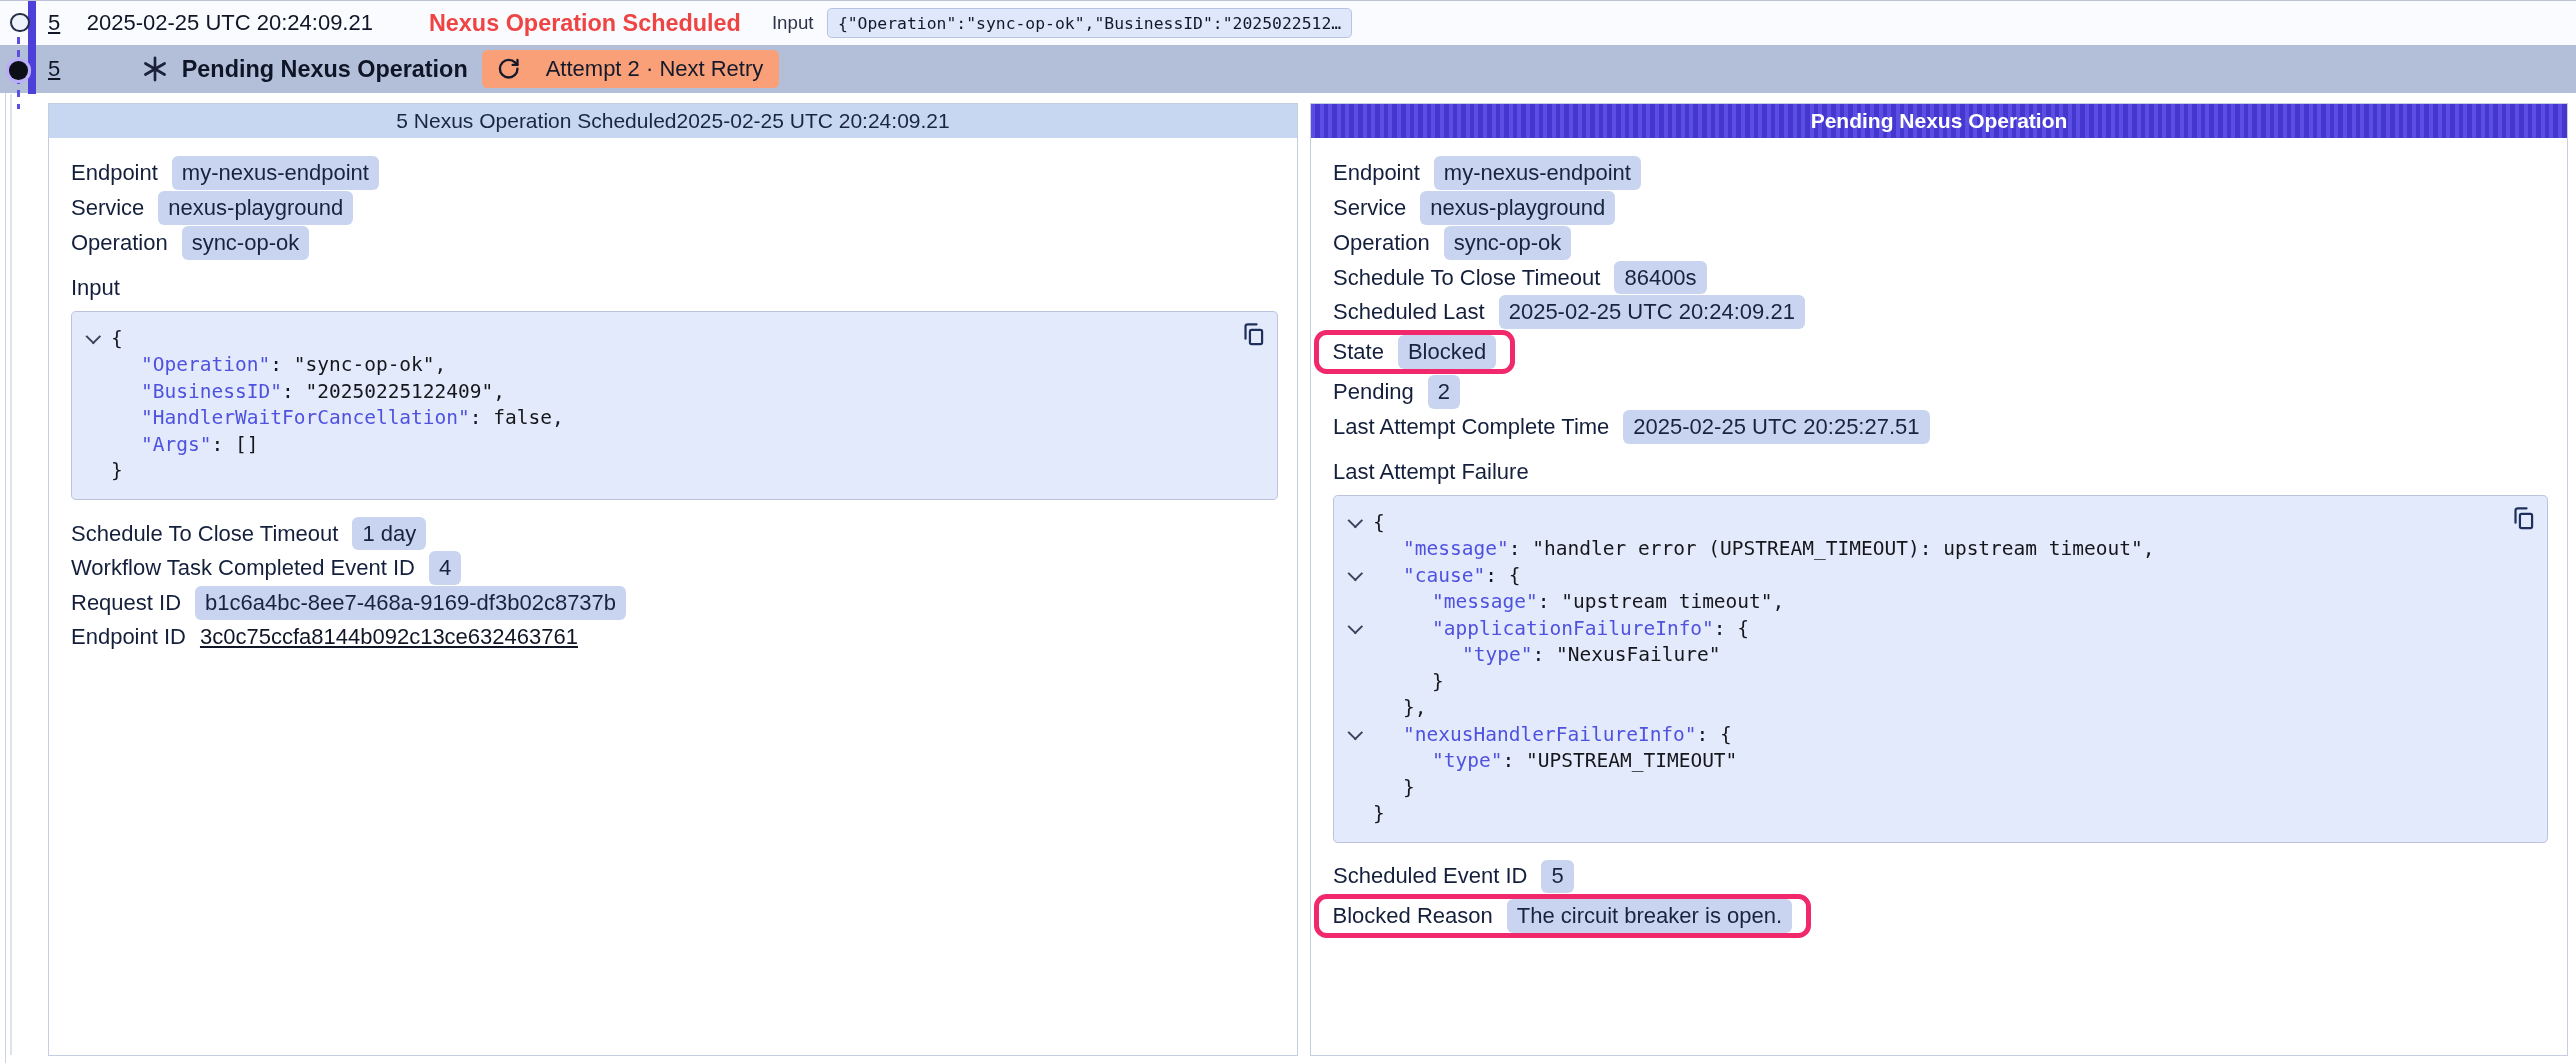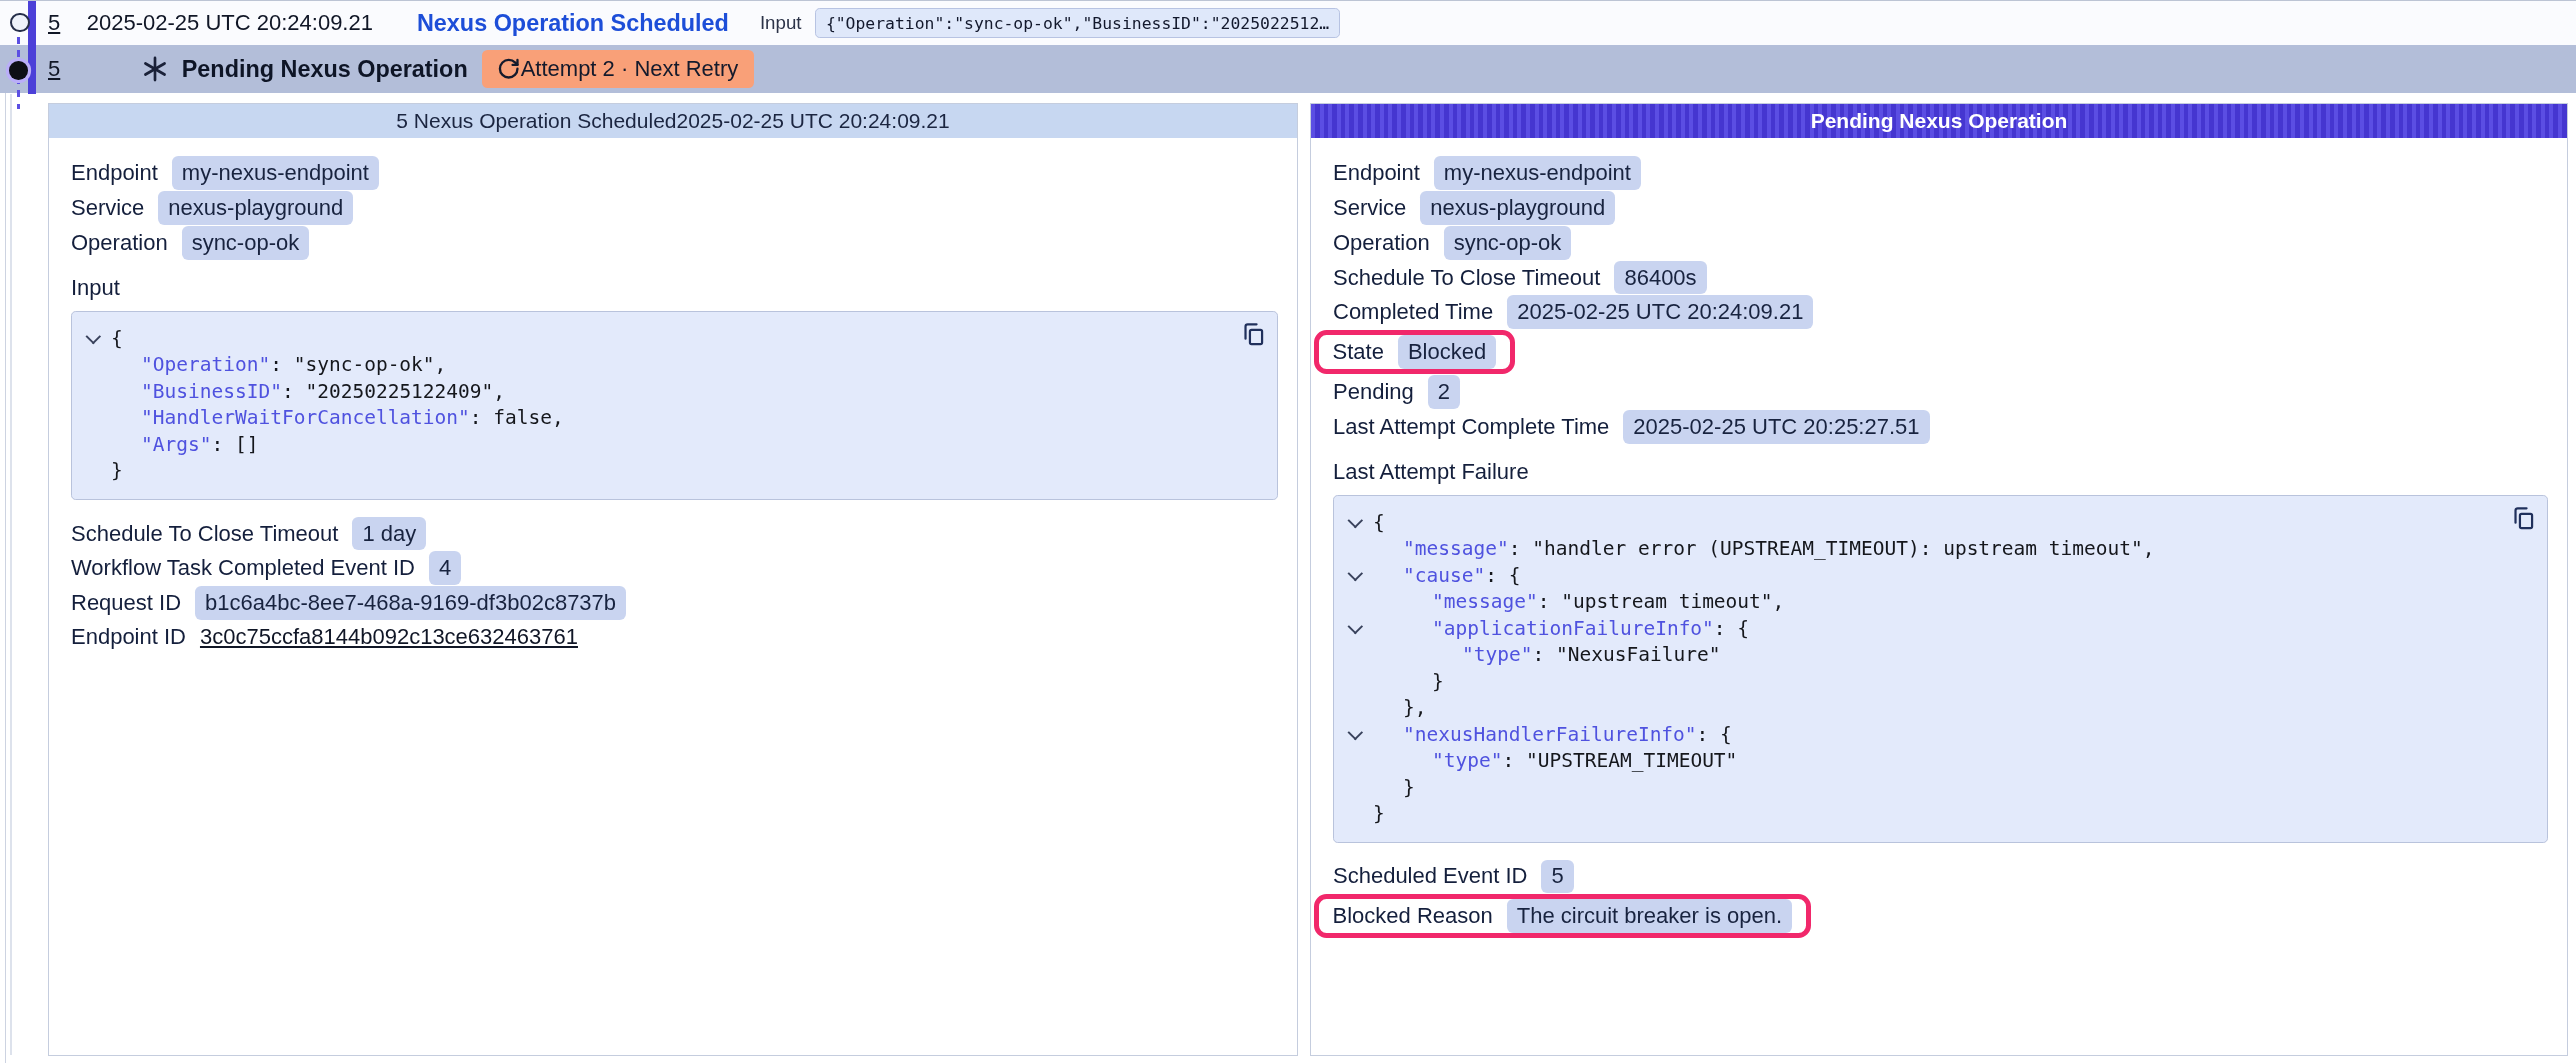--- a/index.html
+++ b/index.html
@@ -14,26 +14,26 @@
   .tl-bar{position:absolute;left:28px;top:0;width:7.8px;height:93px;background:#4c40d8;z-index:4;}
   .tl-dash{position:absolute;left:17px;top:36px;width:3.1px;height:72px;background:repeating-linear-gradient(180deg,#5b4fe3 0 7px,transparent 7px 13.3px);z-index:3;}
   .tl-circle-open{position:absolute;left:10px;top:11.7px;width:15.6px;height:15.6px;border:2.3px solid #252e49;border-radius:50%;background:#eef2fa;z-index:4;}
   .tl-circle-fill{position:absolute;left:9.4px;top:60px;width:18.7px;height:18.7px;background:#0d0f16;border-radius:50%;box-shadow:0 0 0 3.1px #baaef9;z-index:4;}
 
   
   .row1{position:absolute;left:0;top:0;width:100%;height:44px;background:#fafbfe;display:flex;align-items:center;padding-left:48px;box-sizing:border-box;z-index:2;}
   .row2{position:absolute;left:0;top:44px;width:100%;height:48px;background:#b3bed9;display:flex;align-items:center;padding-left:48px;box-sizing:border-box;z-index:2;}
   .ev-num{font-size:22px;text-decoration:underline;color:#101626;flex:none;}
   .ev-time{font-size:22px;margin-left:26.5px;color:#101626;flex:none;}
-  .ev-title{font-size:23.4px;font-weight:700;margin-left:44px;color:#1d4ed8;flex:none;}
+  .ev-title{font-size:23.4px;font-weight:700;margin-left:56px;color:#ef4444;flex:none;}
   .in-label{font-size:18.7px;margin-left:31px;color:#2c3348;flex:none;}
   .in-preview{margin-left:14px;font-family:"DejaVu Sans Mono",monospace;font-size:16.4px;background:#dfe8fa;border:1.6px solid #b7c3e2;border-radius:4.7px;padding:4.7px 9.4px;color:#12182c;flex:none;}
   .asterisk{margin-left:81px;flex:none;display:flex;align-items:center;}
   .p-title{font-size:23.4px;font-weight:700;margin-left:12.5px;color:#0e1526;flex:none;}
-  .retry-badge{margin-left:14px;display:flex;align-items:center;gap:0;background:#f9a078;border-radius:5.5px;padding:6.2px 15.6px;font-size:22px;color:#141a2c;flex:none;justify-content:center;}
+  .retry-badge{margin-left:14px;display:flex;align-items:center;gap:25px;background:#f9a078;border-radius:5.5px;padding:6.2px 15.6px;font-size:22px;color:#141a2c;flex:none;justify-content:center;}
 
   
   .details{position:absolute;top:93px;left:0;width:100%;height:971px;}
   .card{position:absolute;top:8.6px;height:953px;background:#fff;border:1.6px solid #c5cdde;box-sizing:border-box;overflow:visible;}
   .card.left{left:48px;width:1250px;}
   .card.right{left:1310px;width:1258px;}
   .card-head{height:34px;display:flex;align-items:center;justify-content:center;padding:0 14px;box-sizing:border-box;font-size:21px;}
   .card-head.blue{background:#c7d7f1;color:#1b2540;}
   .card-head.striped{background:repeating-linear-gradient(90deg,#5b4ee3 0 3.9px,#4536d0 3.9px 8.6px);color:#ffffff;font-weight:600;}
   .card-body{padding:18.7px 18.7px 0 22px;display:flex;flex-direction:column;box-sizing:border-box;}
@@ -188,21 +188,21 @@
             </div>
             <div class="field-row">
               <span>Operation</span>
               <span class="badge-val">sync-op-ok</span>
             </div>
             <div class="field-row">
               <span>Schedule To Close Timeout</span>
               <span class="badge-val">86400s</span>
             </div>
             <div class="field-row">
-              <span>Completed Time</span>
+              <span>Scheduled Last</span>
               <span class="badge-val">2025-02-25 UTC 20:24:09.21</span>
             </div>
             <div class="field-row hl">
               <span>State</span>
               <span class="badge-val">Blocked</span>
             </div>
             <div class="field-row">
               <span>Pending</span>
               <span class="badge-val">2</span>
             </div>

